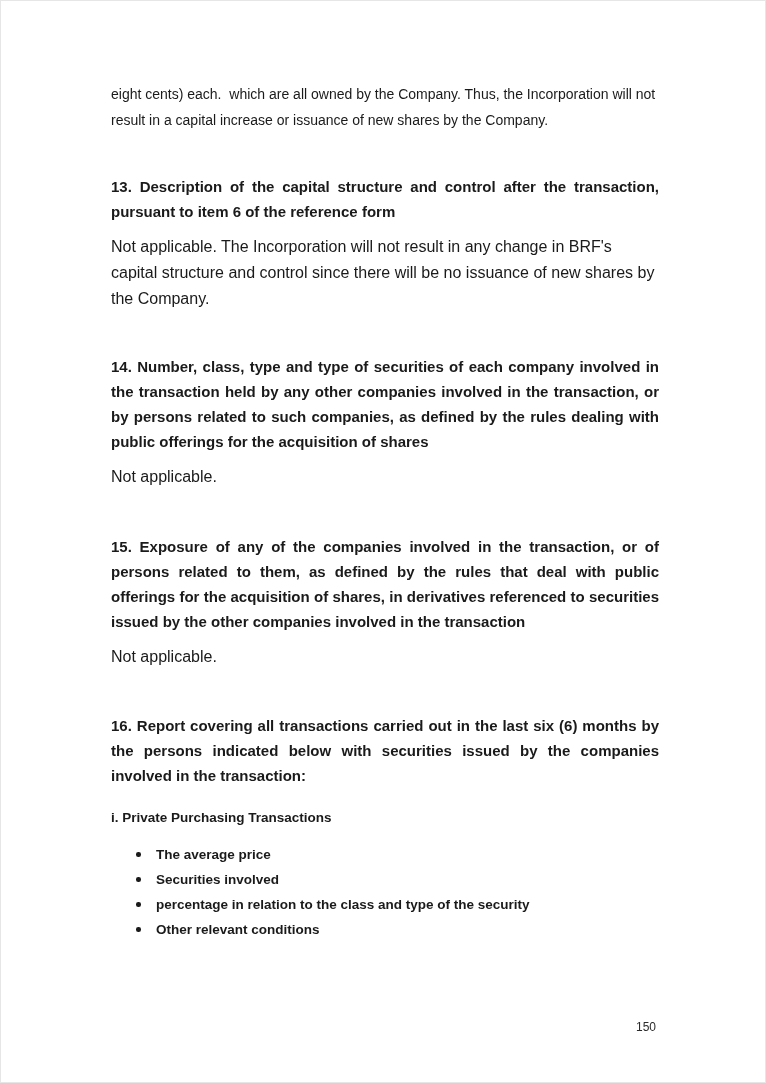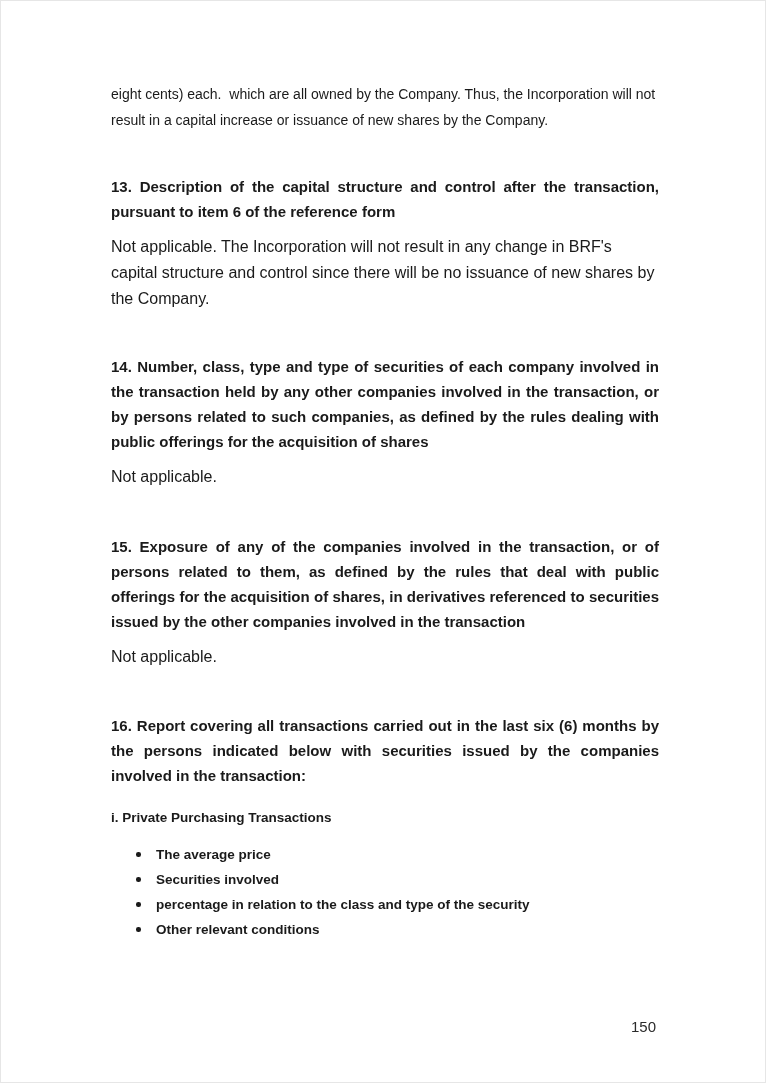--- a/index.html
+++ b/index.html
@@ -66,21 +66,21 @@
     top: 10px;
     width: 4.5px;
     height: 4.5px;
     border-radius: 50%;
     background: #1a1a1a;
   }
   .page-number {
     position: absolute;
     top: 1018px;
     right: 109px;
-    font-size: 15px;
+    font-size: 12px;
     line-height: 16px;
     color: #2a2a2a;
   }
 </style>
 </head>
 <body>
 
 <div class="page">
   <div class="content">
 

